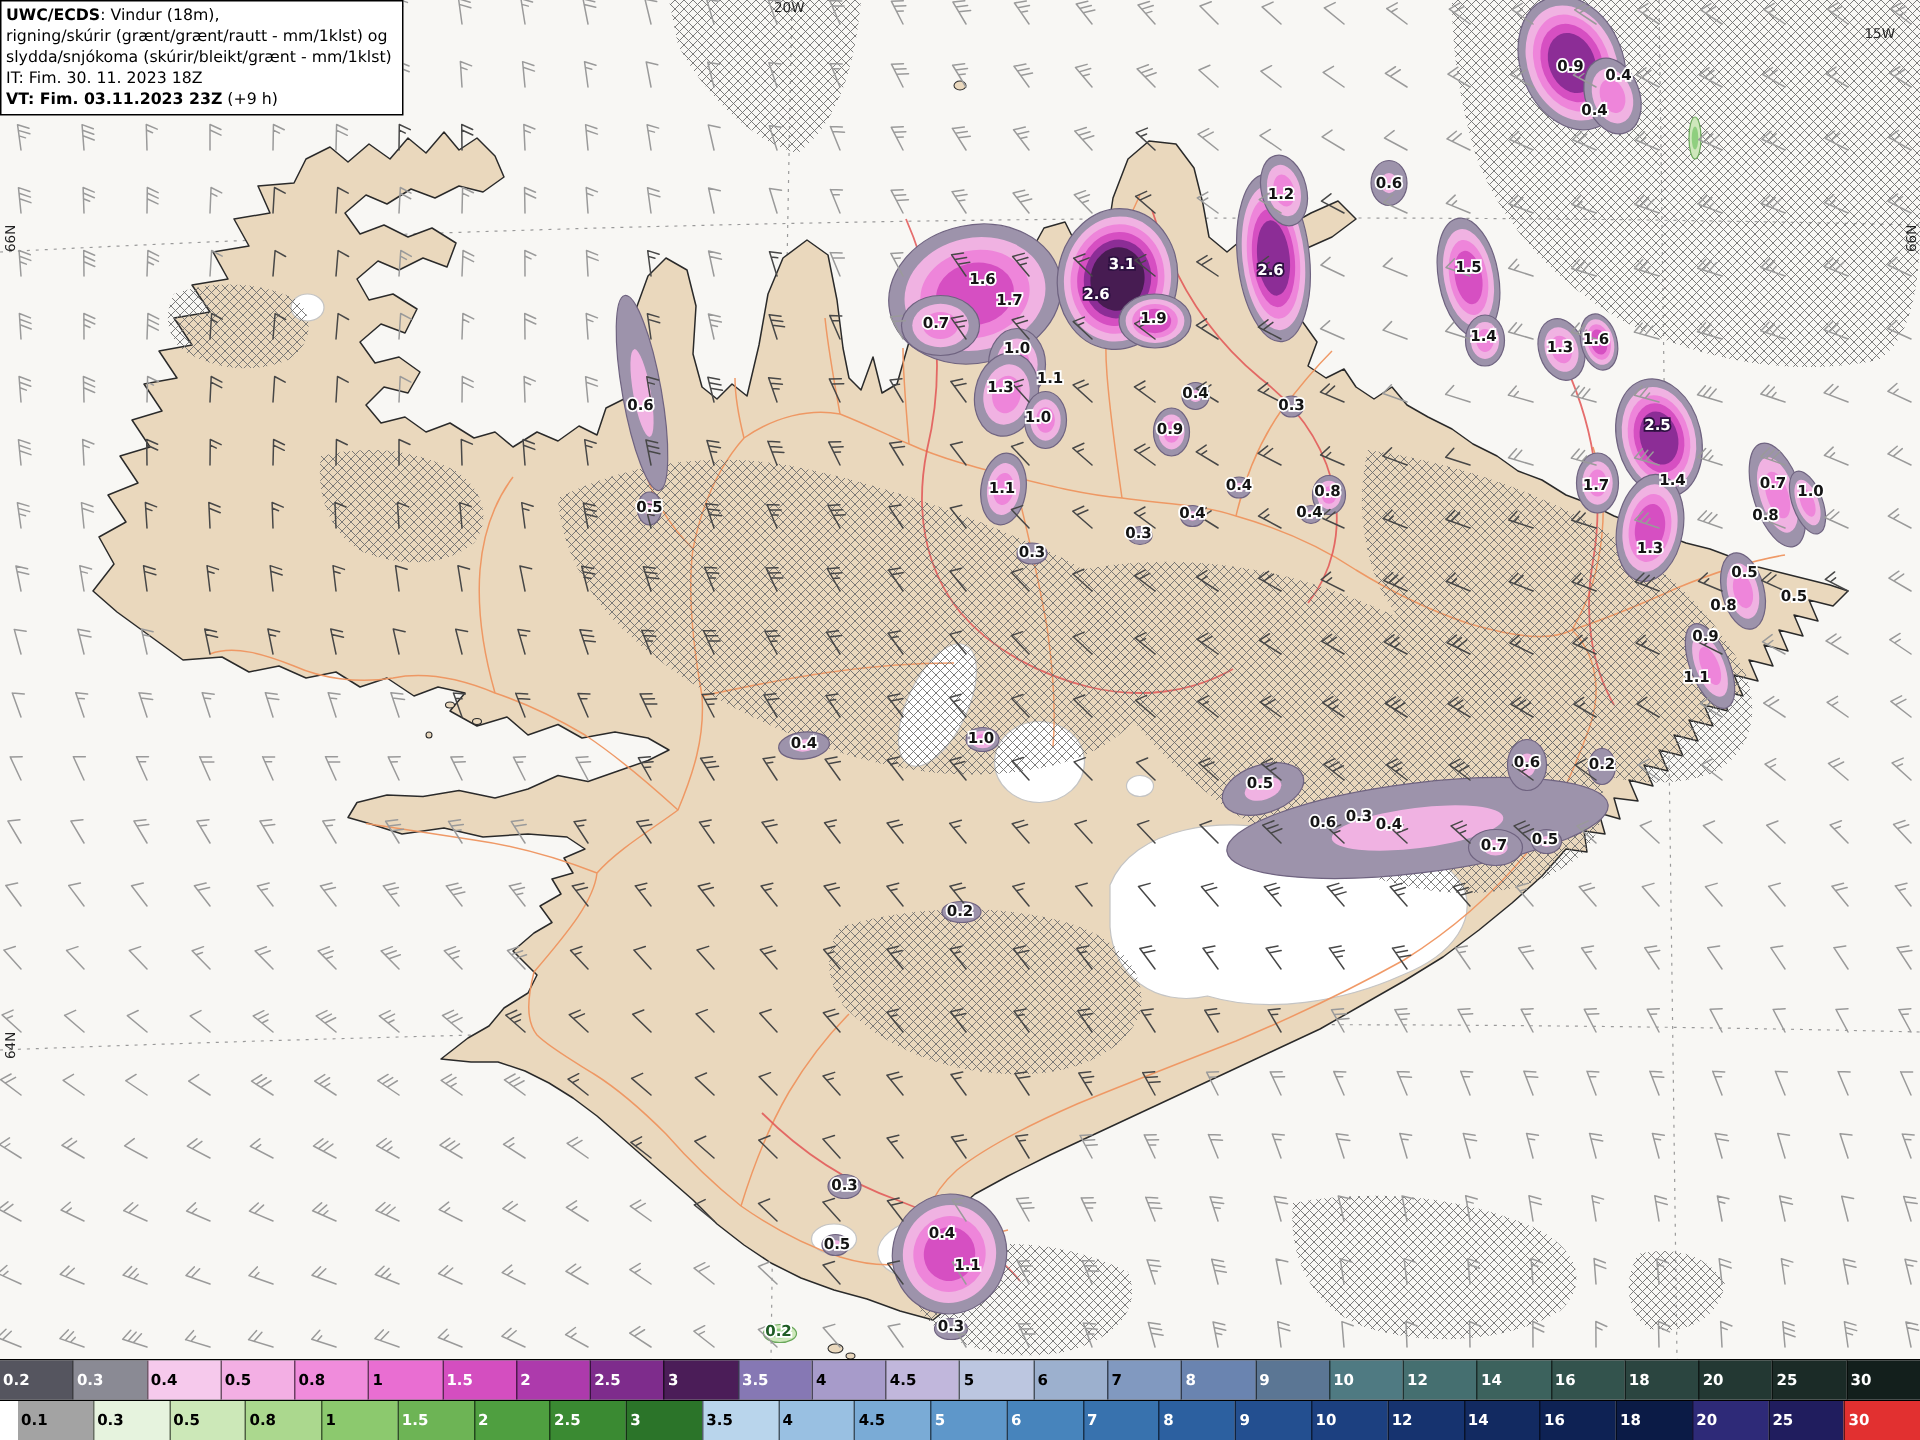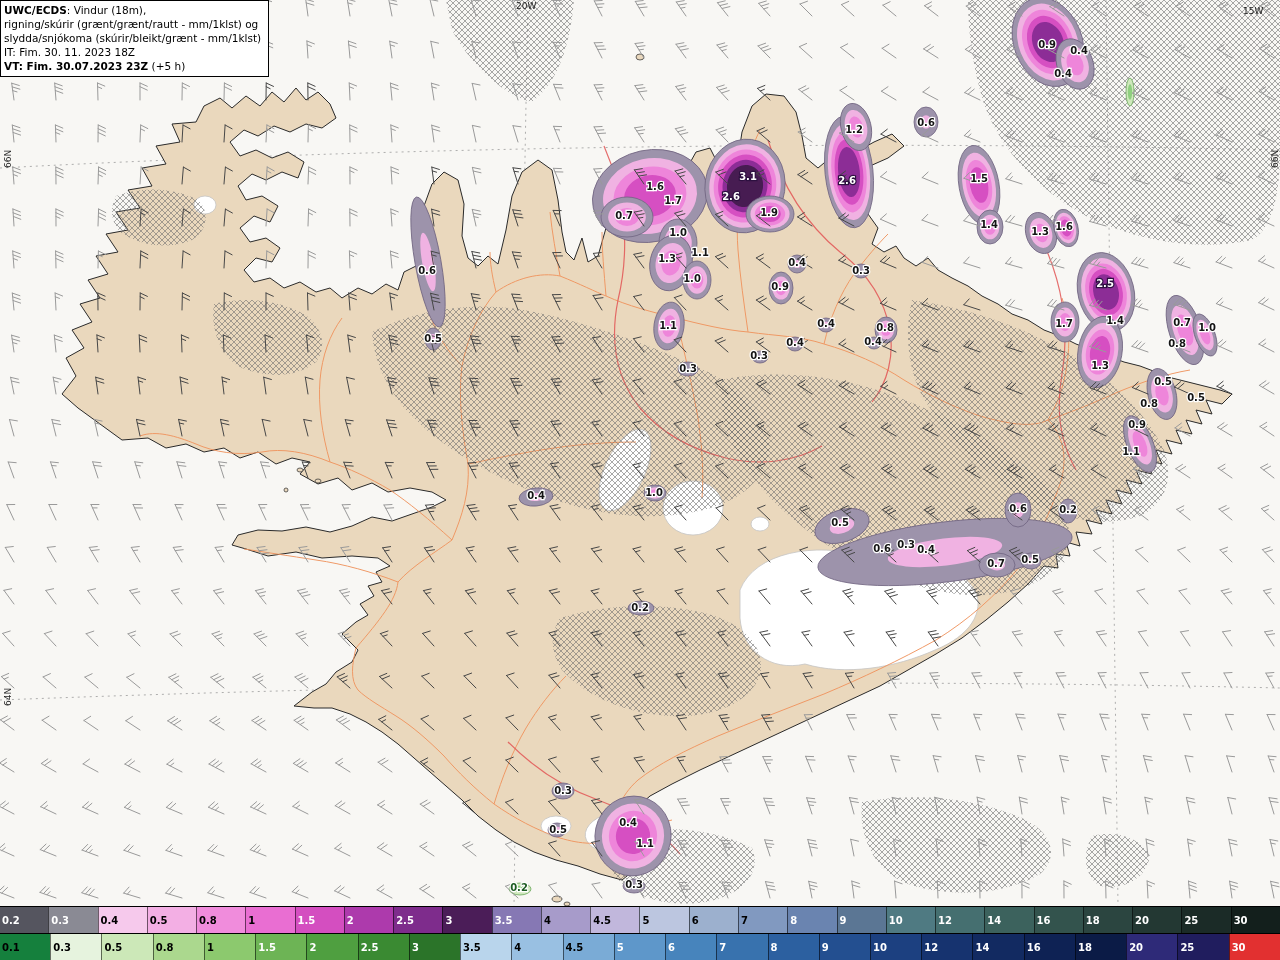--- a/index.html
+++ b/index.html
@@ -292,25 +292,25 @@
           <text x="645" y="846.5" text-anchor="middle" font-size="10" font-weight="bold" font-family="DejaVu Sans, Liberation Sans, sans-serif" paint-order="stroke" stroke-width="2.4" stroke="#ffffff" fill="#141414">1.1</text>
           <text x="634" y="887.5" text-anchor="middle" font-size="10" font-weight="bold" font-family="DejaVu Sans, Liberation Sans, sans-serif" paint-order="stroke" stroke-width="2.4" stroke="#ffffff" fill="#141414">0.3</text>
           <text x="519" y="890.5" text-anchor="middle" font-size="10" font-weight="bold" font-family="DejaVu Sans, Liberation Sans, sans-serif" paint-order="stroke" stroke-width="2.4" stroke="#ffffff" fill="#1e5c24">0.2</text>
         </g>
       </svg>
     <div id="title-box">
       <div class="tl"><span class="b">UWC/ECDS</span><span>: Vindur (18m),</span></div>
       <div class="tl">rigning/skúrir (grænt/grænt/rautt - mm/1klst) og</div>
       <div class="tl">slydda/snjókoma (skúrir/bleikt/grænt - mm/1klst)</div>
       <div class="tl">IT: Fim. 30. 11. 2023 18Z</div>
-      <div class="tl"><span class="b">VT: Fim. 30.07.2023 23Z</span><span> (+5 h)</span></div>
+      <div class="tl"><span class="b">VT: Fim. 03.11.2023 23Z</span><span> (+9 h)</span></div>
     </div>
     <div id="geo-labels">
         <div class="geo" style="left: 516px; top: 1px;">20W</div>
-        <div class="geo" style="left: 1243px; top: 6px;">15W</div>
+        <div class="geo" style="left: 1243px; top: 18px;">15W</div>
         <div class="geo" style="left: 3px; top: 168px; transform: rotate(-90deg);">66N</div>
         <div class="geo" style="left: 1270px; top: 168px; transform: rotate(-90deg);">66N</div>
         <div class="geo" style="left: 3px; top: 706px; transform: rotate(-90deg);">64N</div>
       </div>
   </div>
   <div id="colorbar">
     <div class="cb-row" id="cb-top">
         <div class="cb-cell" style="background: rgb(85, 85, 95);">
           <span style="color: rgb(255, 255, 255);">0.2</span>
         </div>
@@ -384,21 +384,21 @@
           <span style="color: rgb(255, 255, 255);">20</span>
         </div>
         <div class="cb-cell" style="background: rgb(27, 43, 39);">
           <span style="color: rgb(255, 255, 255);">25</span>
         </div>
         <div class="cb-cell" style="background: rgb(19, 31, 28);">
           <span style="color: rgb(255, 255, 255);">30</span>
         </div>
       </div>
     <div class="cb-row" id="cb-bottom">
-        <div class="cb-cell" style="background: #15803d;">
+        <div class="cb-cell" style="background: #a3a3a3; margin-left: 12px;">
           <span style="color: rgb(0, 0, 0);">0.1</span>
         </div>
         <div class="cb-cell" style="background: rgb(230, 243, 222);">
           <span style="color: rgb(0, 0, 0);">0.3</span>
         </div>
         <div class="cb-cell" style="background: rgb(204, 232, 184);">
           <span style="color: rgb(0, 0, 0);">0.5</span>
         </div>
         <div class="cb-cell" style="background: rgb(171, 216, 142);">
           <span style="color: rgb(0, 0, 0);">0.8</span>

